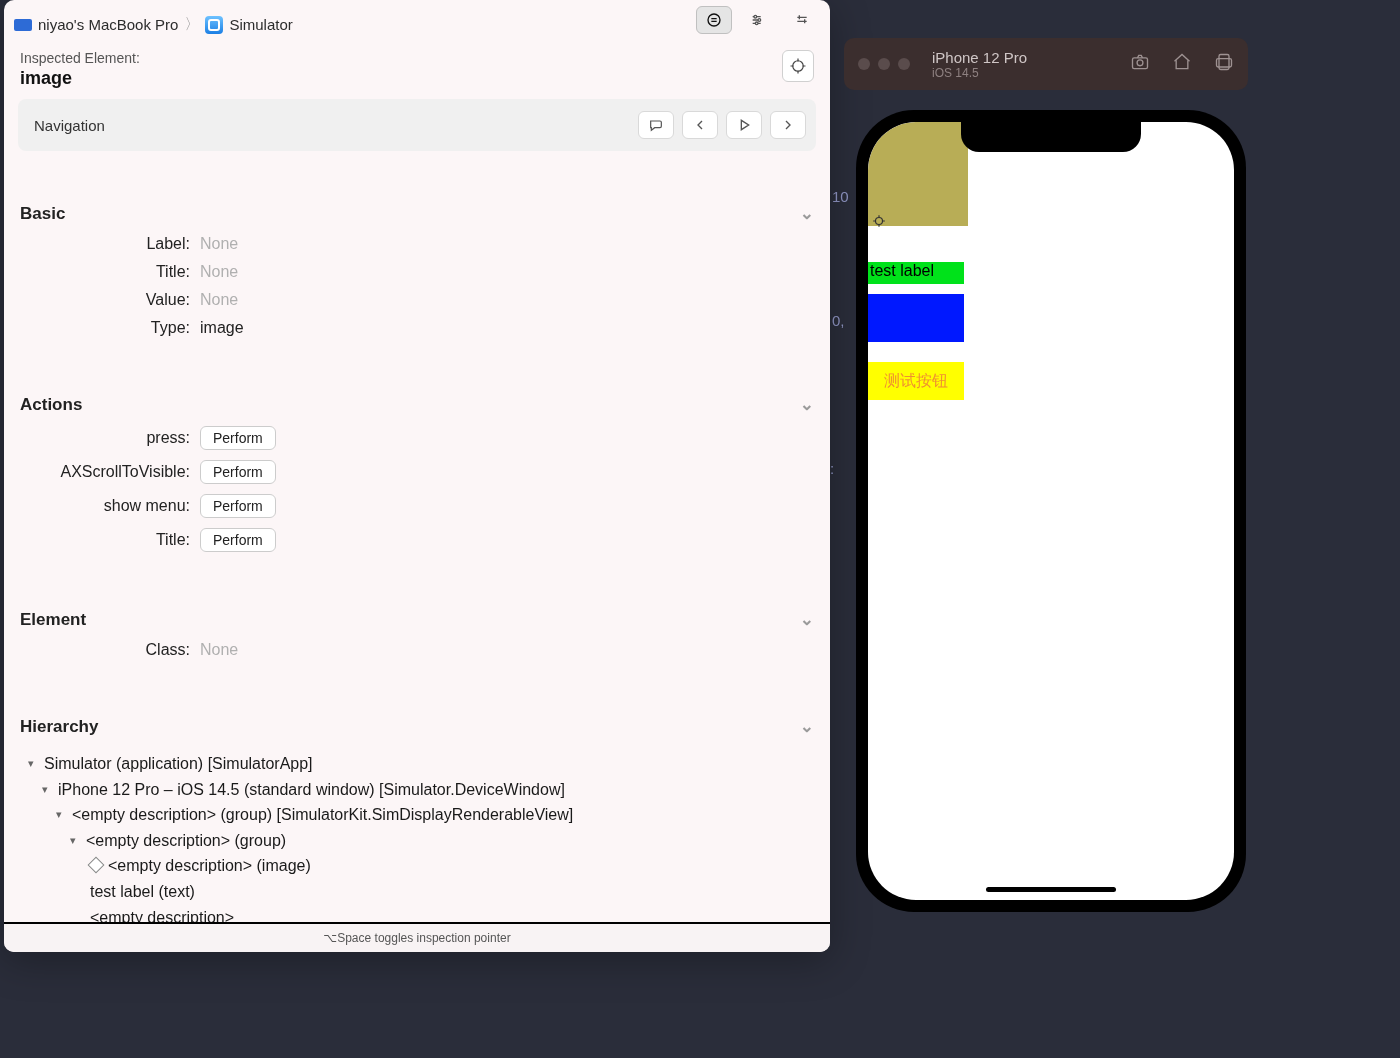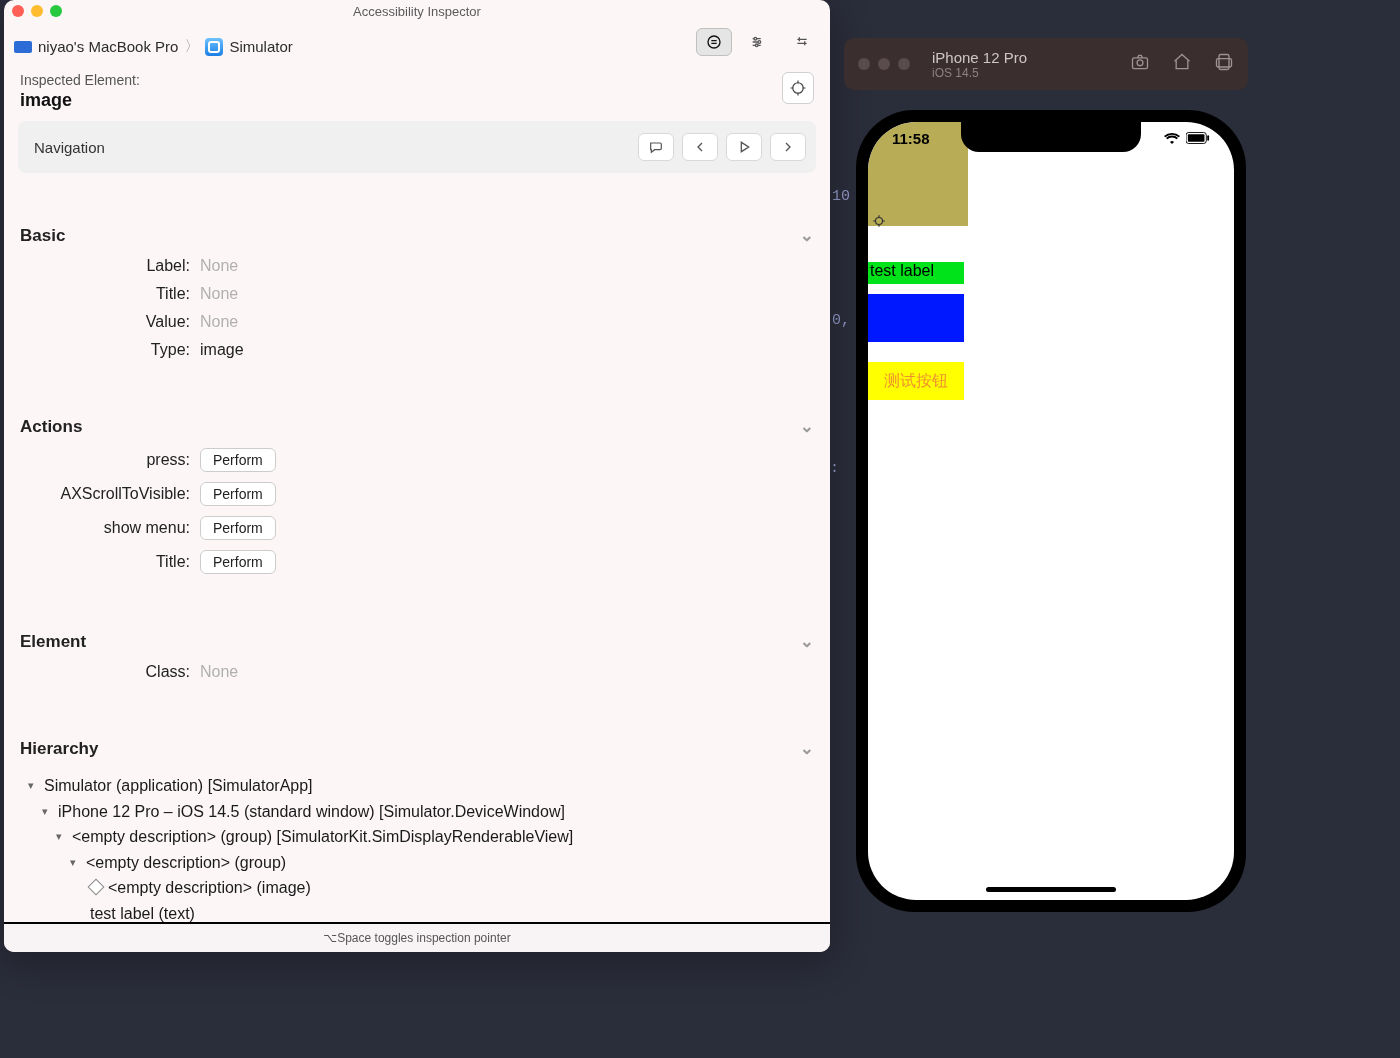--- a/index.html
+++ b/index.html
@@ -125,38 +125,30 @@
   .pointer{
     position:absolute;left:4px;top:92px;width:14px;height:14px;z-index:6;
   }
   .pointer svg{width:14px;height:14px;}
   .testlabel{position:absolute;left:0;top:140px;width:96px;height:22px;background:#00e21a;color:#000;font-size:16px;padding-left:2px;}
   .bluebox{position:absolute;left:0;top:172px;width:96px;height:48px;background:#0018ff;}
   .yellowbtn{position:absolute;left:0;top:240px;width:96px;height:38px;background:#ffff00;color:#f09030;font-size:16px;display:flex;align-items:center;justify-content:center;}
   .homebar{position:absolute;bottom:8px;left:50%;transform:translateX(-50%);width:130px;height:5px;background:#000;border-radius:3px;}
 
   
-  .bgtext{position:absolute;color:#8f95c3;font-family:Liberation Mono, monospace;font-size:15px;}
+  .bgtext{position:absolute;color:#8f95c3;font-family:Liberation Sans, sans-serif;font-size:15px;}
 </style>
 </head>
 <body>
 
 <div class="bgtext" style="left:832px;top:188px">10</div>
 <div class="bgtext" style="left:832px;top:312px">0,</div>
 <div class="bgtext" style="left:830px;top:460px">:</div>
 
 <div class="inspector">
-  <div class="titlebar">
-    <div class="traffic">
-      <div class="tl r"></div>
-      <div class="tl y"></div>
-      <div class="tl g"></div>
-    </div>
-    <div class="title-center">Accessibility Inspector</div>
-  </div>
 
   <div class="toolbar">
     <div class="bc">
       <span class="dev-icon"></span>
       <span>niyao's MacBook Pro</span>
       <span class="chev">〉</span>
       <span class="sim-icon"></span>
       <span>Simulator</span>
     </div>
     <div class="tool-right">
@@ -344,37 +336,20 @@
     <span><svg viewBox="0 0 24 24" fill="none" stroke="currentColor" stroke-width="1.6">
           <rect x="6" y="3" width="12" height="18" rx="2"></rect>
           <rect x="3" y="8" width="18" height="10" rx="2"></rect>
         </svg></span>
   </div>
 </div>
 
 <div class="phone">
   <div class="phone-inner">
     <div class="notch"></div>
-    <div class="statusbar">
-      <span>11:58</span>
-      <span class="right">
-        <span>
-          <svg width="16" height="12" viewBox="0 0 24 18" fill="#000">
-              <path d="M12 18l3-3a4.2 4.2 0 0 0-6 0zM5 11a10 10 0 0 1 14 0l2-2a13 13 0 0 0-18 0zM0 6a18 18 0 0 1 24 0l-2 2a15 15 0 0 0-20 0z"></path>
-            </svg>
-        </span>
-        <span>
-          <svg width="24" height="12" viewBox="0 0 26 12">
-              <rect x="0" y="0" width="22" height="12" rx="3" fill="none" stroke="#000" stroke-width="1"></rect>
-              <rect x="2" y="2" width="18" height="8" rx="1" fill="#000"></rect>
-              <rect x="23" y="3" width="2" height="6" rx="1" fill="#000"></rect>
-            </svg>
-        </span>
-      </span>
-    </div>
     <div class="hl-overlay"></div>
     <div class="pointer">
       <svg viewBox="0 0 24 24" fill="none" stroke="#333" stroke-width="2">
           <circle cx="12" cy="12" r="6"></circle>
           <path d="M12 2v4M12 18v4M2 12h4M18 12h4"></path>
         </svg>
     </div>
     <div class="testlabel">test label</div>
     <div class="bluebox"></div>
     <div class="yellowbtn">测试按钮</div>

